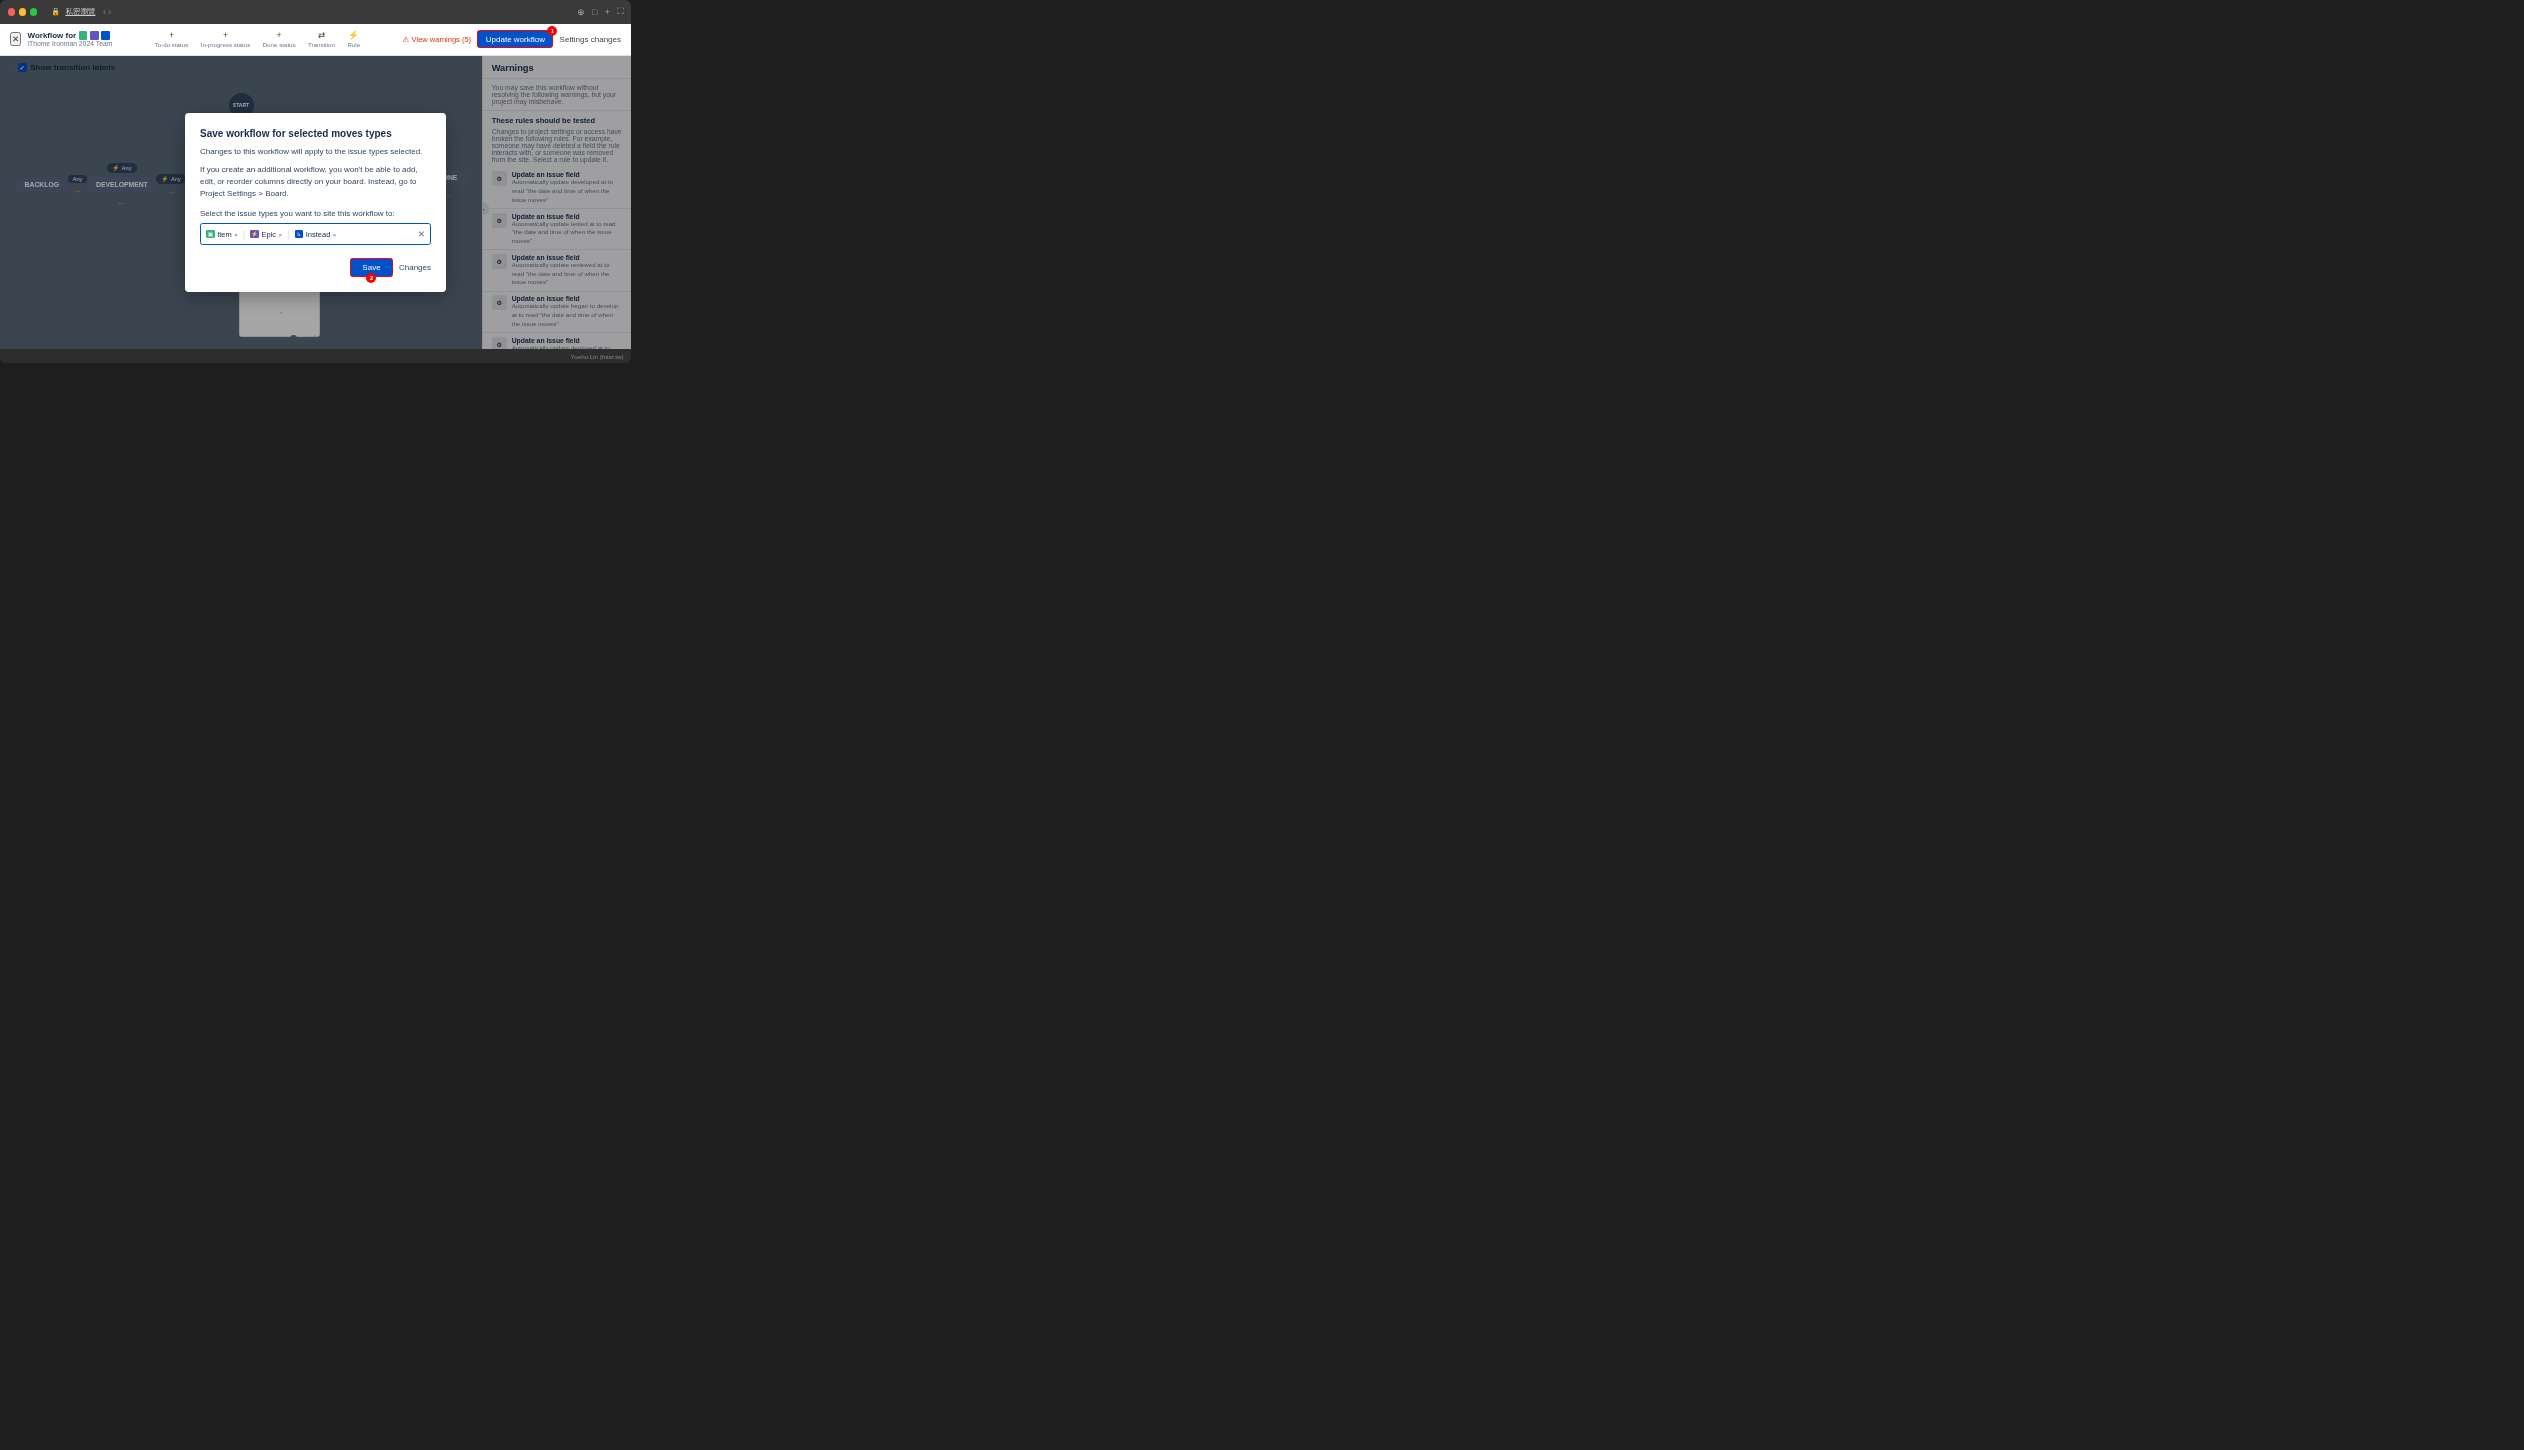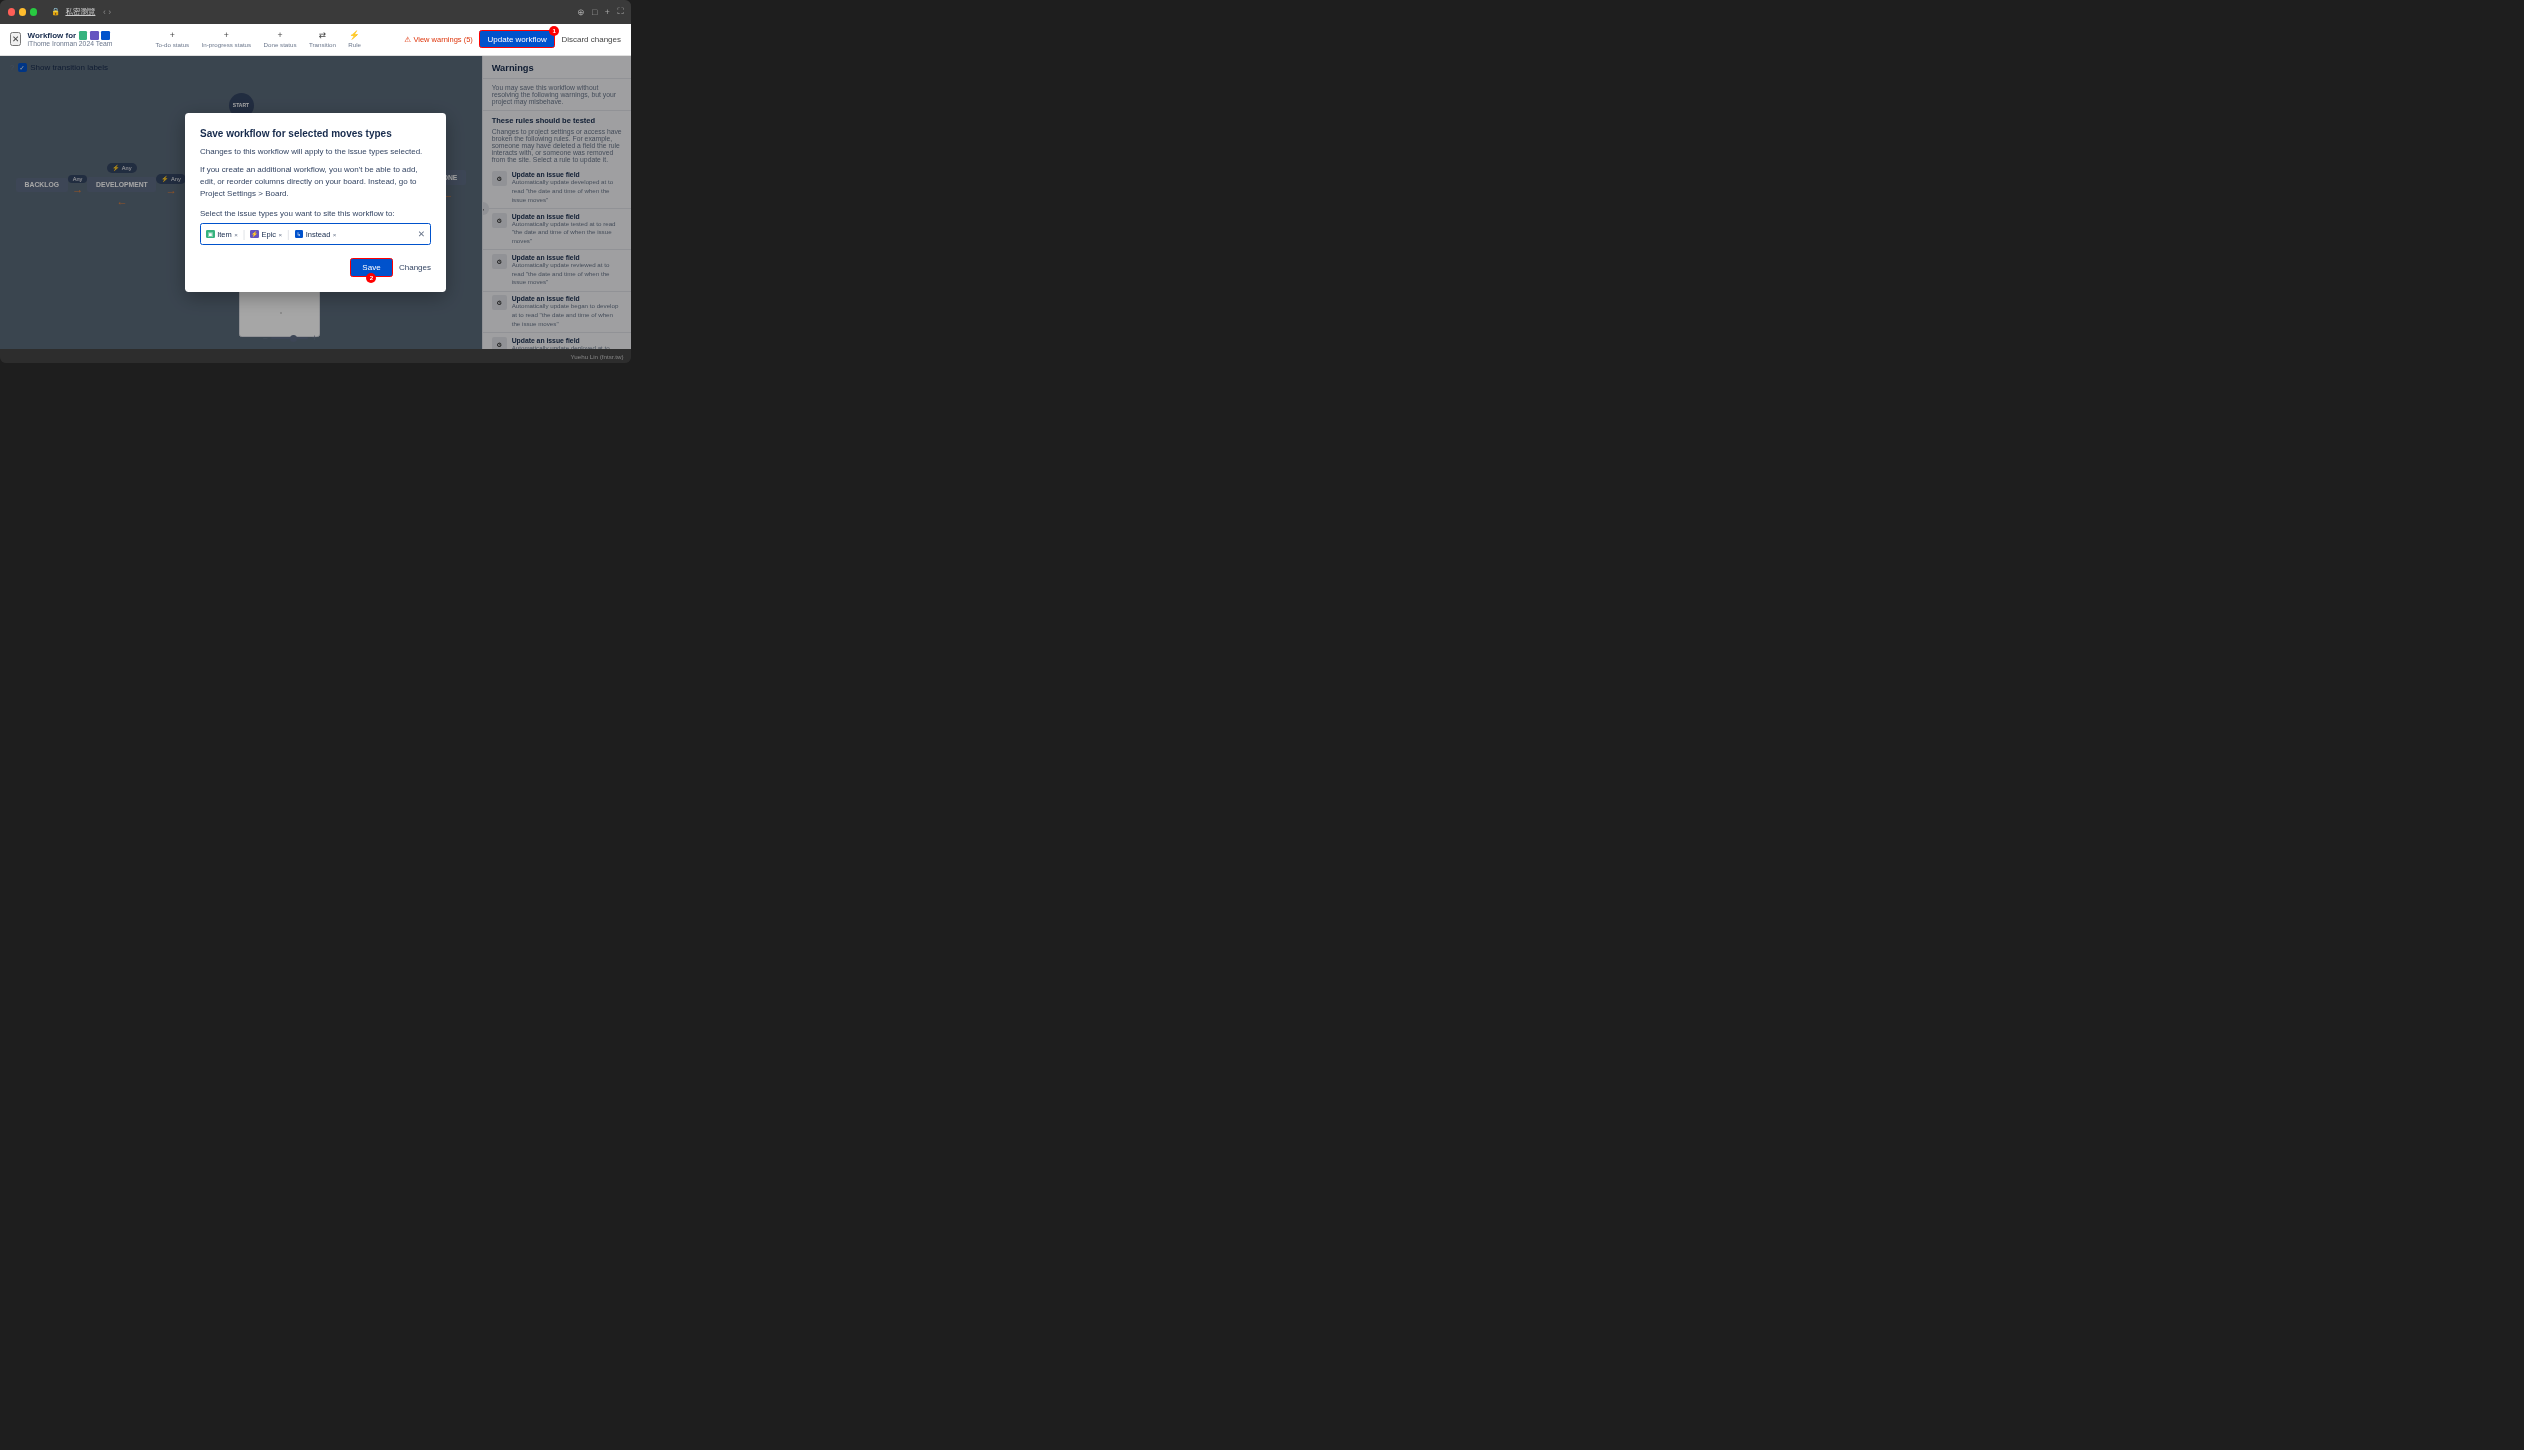--- a/index.html
+++ b/index.html
@@ -250,20 +250,21 @@
       cursor: pointer;
     }
 
     .checkbox-label {
       display: flex;
       align-items: center;
       gap: 3.7px;
       font-size: 8px;
       color: #172b4d;
       cursor: pointer;
+      font-weight: bold;
     }
 
     .checkbox {
       width: 8.7px;
       height: 8.7px;
       background: #0052cc;
       border-radius: 1.9px;
       display: flex;
       align-items: center;
       justify-content: center;
@@ -724,21 +725,21 @@
 
       <div class="toolbar-right">
         <button class="warning-btn">
           <span>⚠</span>
           <span>View warnings (5)</span>
         </button>
         <button class="update-workflow-btn">
           <span>Update workflow</span>
           <span class="btn-badge">1</span>
         </button>
-        <button class="discard-btn">Discard changes</button>
+        <button class="discard-btn">Settings changes</button>
       </div>
     </div>
 
     <div class="main-area">
 
       <div class="canvas-area">
 
         <div class="show-transition">
           <span class="help-icon">?</span>
           <label class="checkbox-label">

